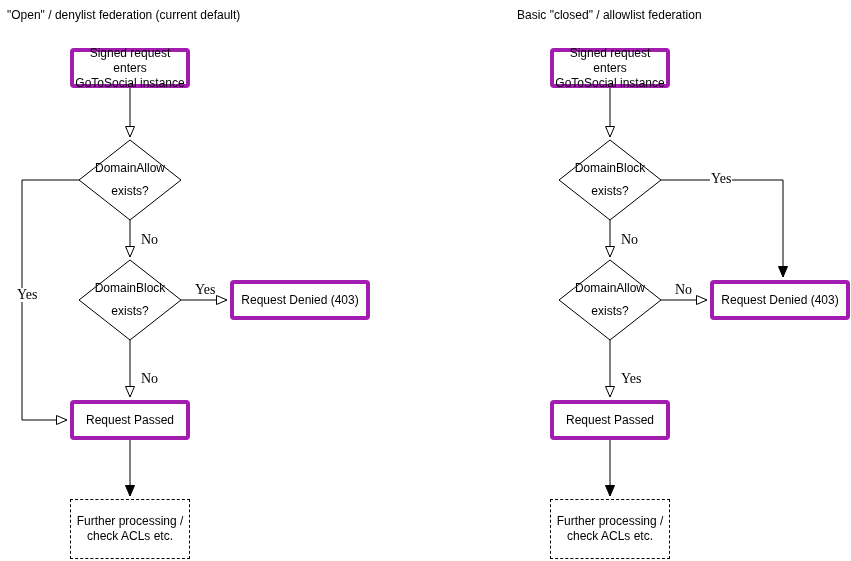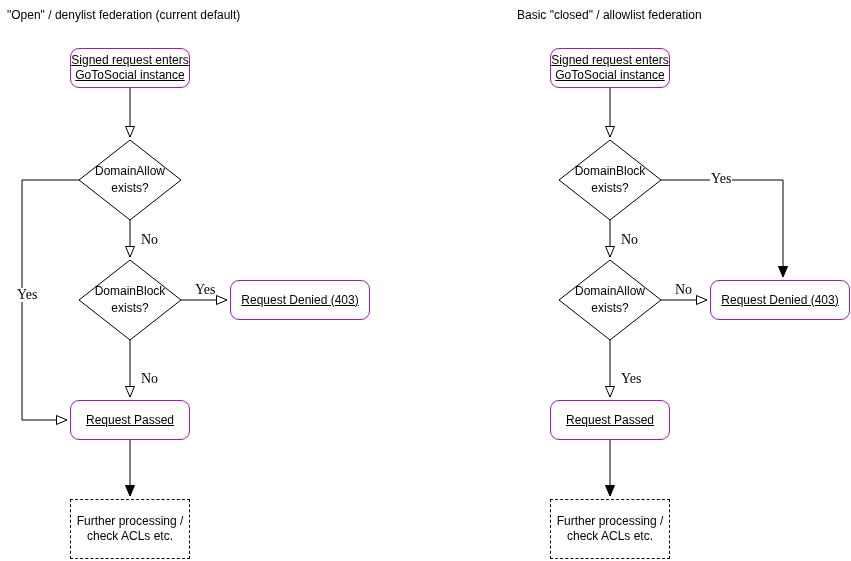--- a/index.html
+++ b/index.html
@@ -39,40 +39,39 @@
     box-sizing: border-box;
     display: flex;
     align-items: center;
     justify-content: center;
     text-align: center;
     font-size: 12px;
     line-height: 15px;
     background: #ffffff;
   }
   .node.rounded {
-    border: 1px solid #a21caf;
-    border-radius: 9px;
-    text-decoration: underline;
+    border: 4px solid #a21caf;
+    border-radius: 4px;
   }
   .node.dashed {
     border: 1px dashed #000000;
     border-radius: 0;
     text-align: center;
   }
   .node span, .decision-label span {
     white-space: pre-line;
   }
   .decision-label {
     position: absolute;
     display: flex;
     align-items: center;
     justify-content: center;
     text-align: center;
     font-size: 12px;
-    line-height: 17px;
+    line-height: 23px;
     background: transparent;
     pointer-events: none;
   }
   .edge-label {
     position: absolute;
     font-size: 14px;
     line-height: 14px;
     white-space: nowrap;
     font-family: Liberation Serif, serif;
   }

